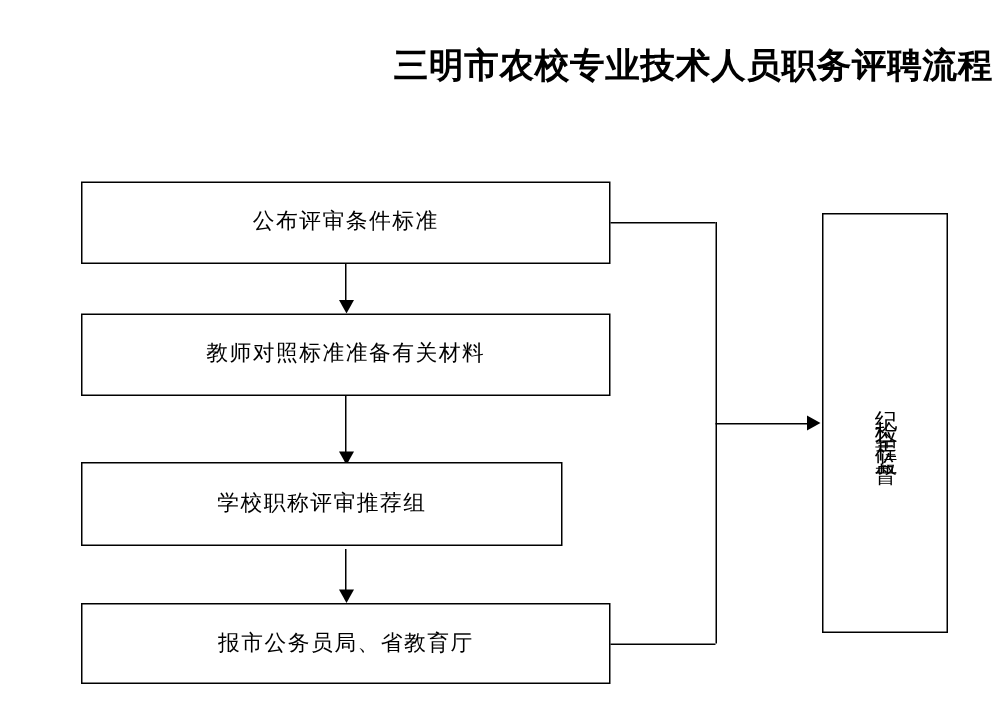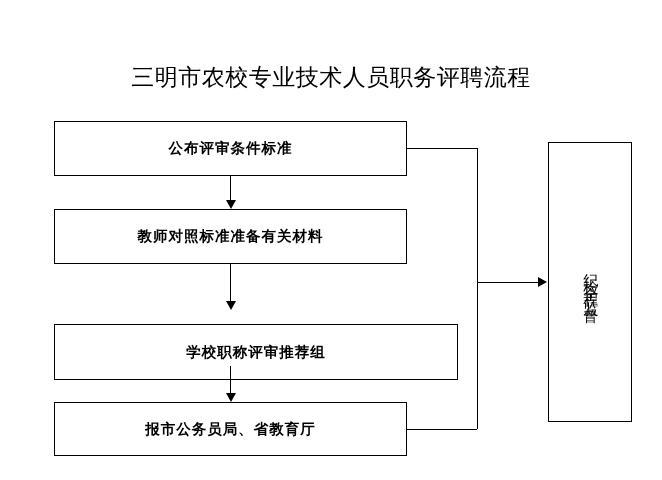--- a/index.html
+++ b/index.html
@@ -15,52 +15,50 @@
     overflow: hidden;
     font-family: "DejaVu Sans", "Liberation Sans", sans-serif;
   }
 
   
   #title {
     position: absolute;
     left: 0;
     top: 28px;
     width: 662px;
-    text-align: center;
+    text-align: right;
     font-size: 23px;
-    font-weight: normal;
+    font-weight: bold;
     color: #000000;
     letter-spacing: 0.5px;
     font-family: "DejaVu Serif", "Liberation Serif", serif;
     white-space: nowrap;
-    margin-top: 34px;
   }
 
   
   .node {
     position: absolute;
     box-sizing: border-box;
     border: 1.6px solid #000000;
     background: #ffffff;
     display: flex;
     flex-direction: column;
     align-items: center;
     justify-content: center;
     color: #000000;
     font-size: 14.5px;
     line-height: 1.55;
     text-align: center;
     letter-spacing: 1px;
-    font-weight: bold;
   }
   .node .line { display: block; white-space: nowrap; }
 
   #node-1 { left: 54px;  top: 121px; width: 353px; height: 55px; }
   #node-2 { left: 54px;  top: 209px; width: 353px; height: 55px; }
-  #node-3 { left: 54px;  top: 324px; width: 404px; height: 56px; }
+  #node-3 { left: 54px;  top: 308px; width: 321px; height: 56px; }
   #node-4 { left: 54px;  top: 402px; width: 353px; height: 54px; text-align: center; }
 
   
   #node-oversight {
     position: absolute;
     left: 548px;
     top: 142px;
     width: 84px;
     height: 280px;
     box-sizing: border-box;

